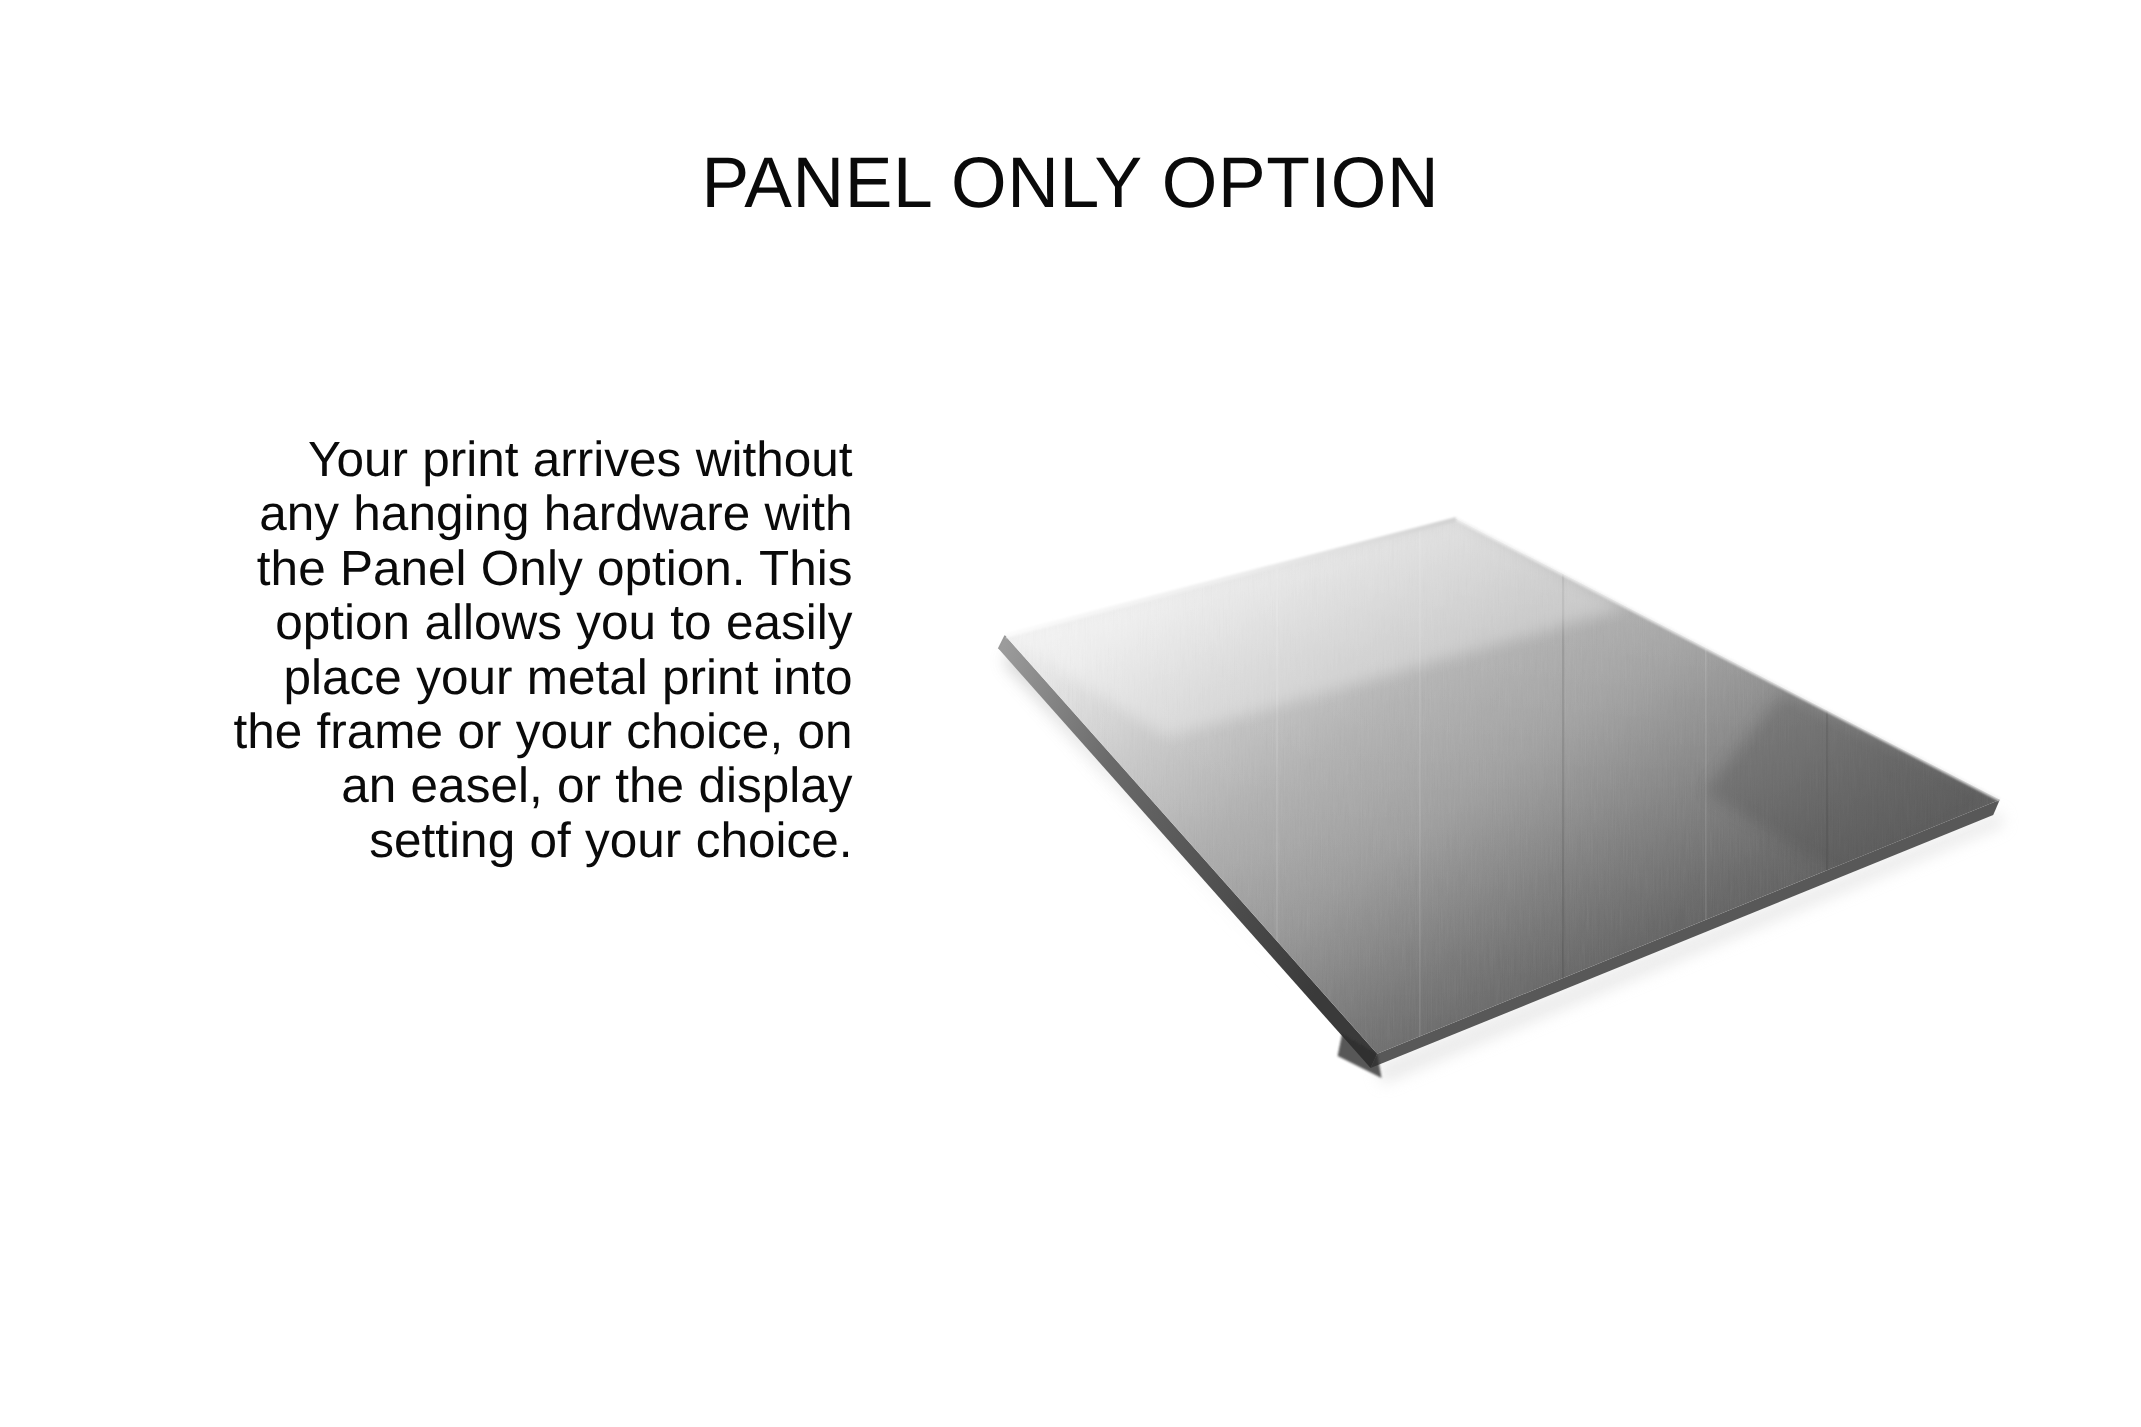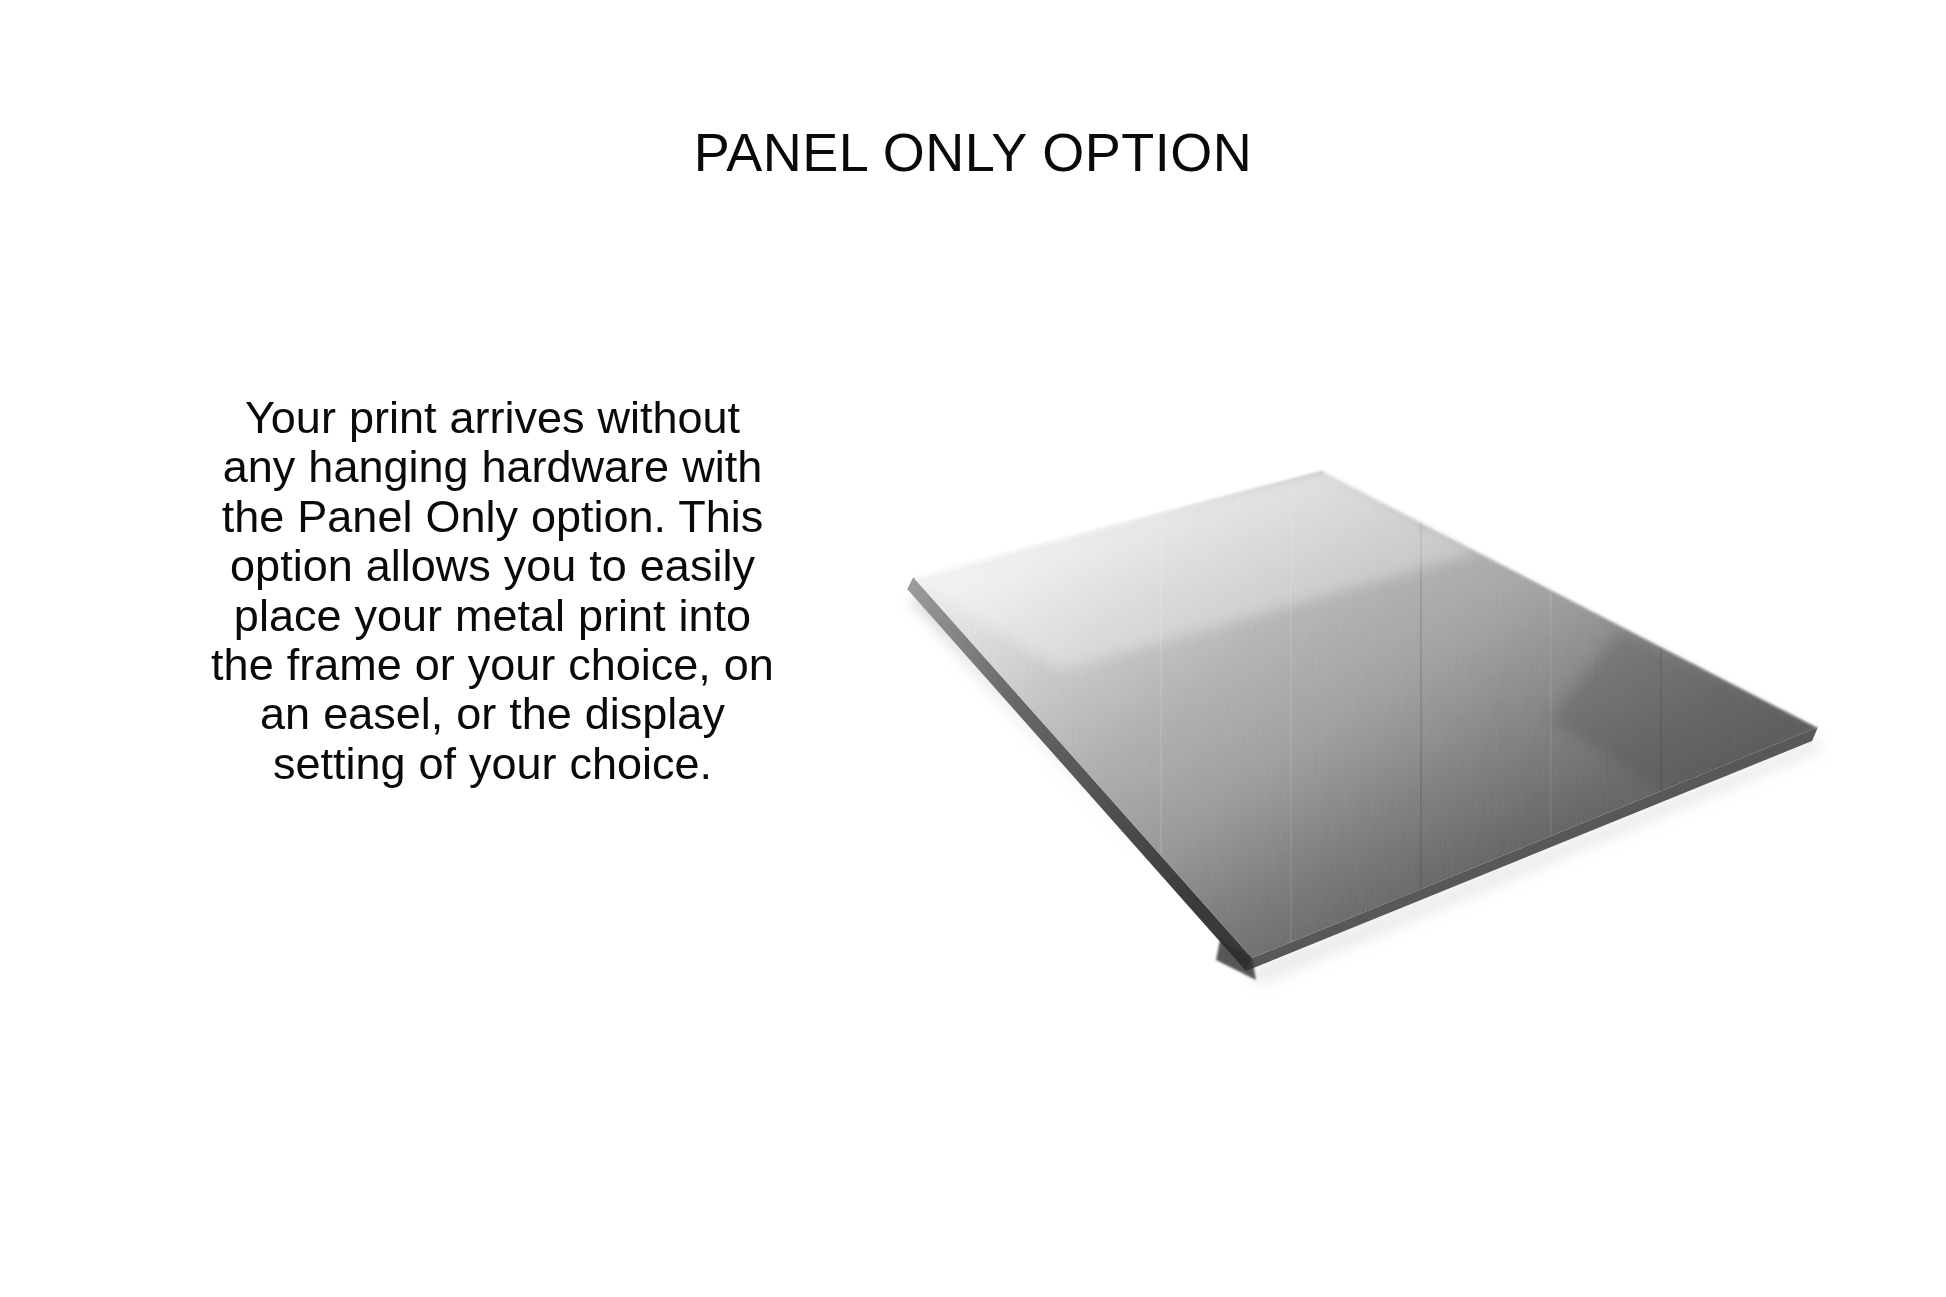--- a/index.html
+++ b/index.html
@@ -22,39 +22,39 @@
     background: #ffffff;
   }
 
   
   .slide-title {
     position: absolute;
     left: 0;
     top: 88px;
     width: 1946px;
     text-align: center;
-    font-size: 54px;
+    font-size: 65px;
     line-height: 1.04;
     font-weight: 400;
     letter-spacing: 0.5px;
     color: #0a0a0a;
     white-space: nowrap;
   }
 
   
   .body-text {
     position: absolute;
     left: 210px;
     top: 348px;
     width: 565px;
     font-size: 45px;
     line-height: 1.098;
     font-weight: 400;
     color: #0a0a0a;
-    text-align: center;
+    text-align: right;
     word-spacing: 0.5px;
   }
 
   
   .panel-figure {
     position: absolute;
     left: 860px;
     top: 420px;
     width: 1020px;
     height: 600px;

